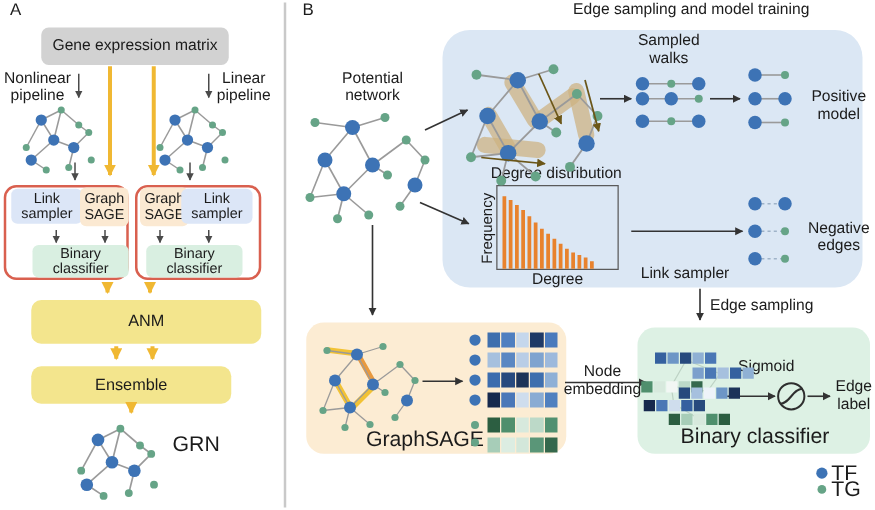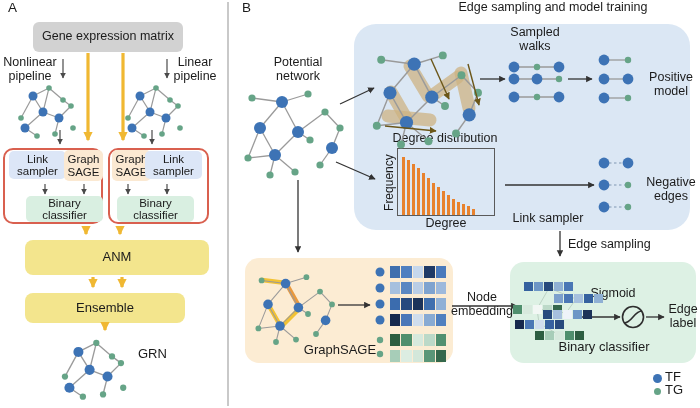--- a/index.html
+++ b/index.html
@@ -23,21 +23,21 @@
   .plotbox{border:1.5px solid #5a5a5a;box-sizing:border-box;background:transparent;}
   .bars{display:flex;align-items:flex-end;height:100%;padding-left:4px;box-sizing:border-box;}
   .bar{width:3.2px;margin-right:1.8px;background:#e8822d;}
   .rot{transform:rotate(-90deg);}
   .hm-row{display:flex;gap:1px;margin-bottom:4px;}
   .hm-cell{width:10.4px;height:12px;}
   .strip{position:absolute;display:flex;gap:1px;z-index:6;}
   .strip-cell{width:9px;height:9px;}
   .dot{border-radius:50%;position:absolute;}
   svg.overlay{position:absolute;left:0;top:0;z-index:5;pointer-events:none;}
-  .fs13{font-size:13px;}
+  .fs13{font-size:17px;}
 </style>
 </head>
 <body>
 
 <div class="canvas">
 
   <div class="abs panel-label" style="left:8px;top:1px;">A</div>
   <div class="abs graybox flexc" style="left:33px;top:22px;width:150px;height:30px;">Gene expression matrix</div>
   <div class="abs ctr" style="left:2px;top:56px;width:56px;text-align:center;">Nonlinear pipeline</div>
   <div class="abs ctr" style="left:172px;top:56px;width:46px;">Linear pipeline</div>

